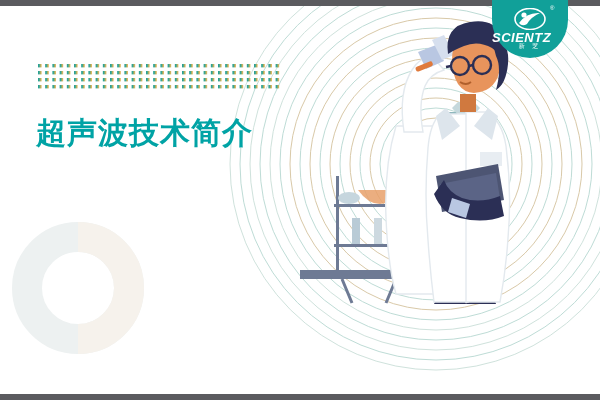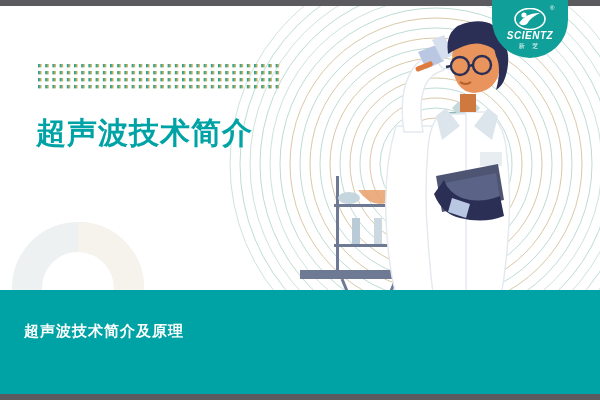--- a/index.html
+++ b/index.html
@@ -93,22 +93,22 @@
     position:absolute;left:492px;top:0px;
     width:76px;height:58px;z-index:70;
   }
   .logo-shield{
     position:absolute;left:0;top:0;width:76px;height:58px;
     background:#11a099;
     border-radius:0 0 38px 38px;
   }
   .logo-txt{
     position:absolute;left:0;top:30px;width:76px;
-    text-align:center;
-    font-size:10px;font-weight:bold;font-style:italic;
+    text-align:left;
+    font-size:13px;font-weight:bold;font-style:italic;
     color:#ffffff;letter-spacing:.5px;
   }
   .logo-sub{
     position:absolute;left:0;top:42px;width:76px;
     text-align:center;
     font-size:6px;color:#ffffff;letter-spacing:3px;
   }
   .logo-mark{
     position:absolute;left:22px;top:8px;width:32px;height:22px;
   }
@@ -238,23 +238,20 @@
       <pattern id="dotPat" width="7.2" height="7" patternUnits="userSpaceOnUse">
         <rect x="0" y="0" width="3.4" height="3.4" fill="url(#dotGrad)"></rect>
       </pattern>
     </defs>
     <rect x="0" y="0" width="244" height="28" fill="url(#dotPat)"></rect>
     <rect x="0" y="0" width="244" height="28" fill="url(#dotGrad)" style="mix-blend-mode:multiply" opacity="0"></rect>
   </svg>
 
   <div class="title">超声波技术简介</div>
 
-  <div class="banner">
-    <div class="banner-text">超声波技术简介及原理</div>
-  </div>
 
   <div class="logo">
     <div class="logo-shield"></div>
     <svg class="logo-mark" viewBox="0 0 32 22">
       <ellipse cx="16" cy="11" rx="15" ry="10.5" fill="none" stroke="#ffffff" stroke-width="1.6"></ellipse>
       <path d="M5 15 q8 -11 21 -10 q-9 4 -13 11 q-5 3 -8 -1 z" fill="#ffffff"></path>
       <circle cx="10" cy="7" r="2.6" fill="#ffffff"></circle>
     </svg>
     <div class="logo-r">®</div>
     <div class="logo-txt">SCIENTZ</div>

